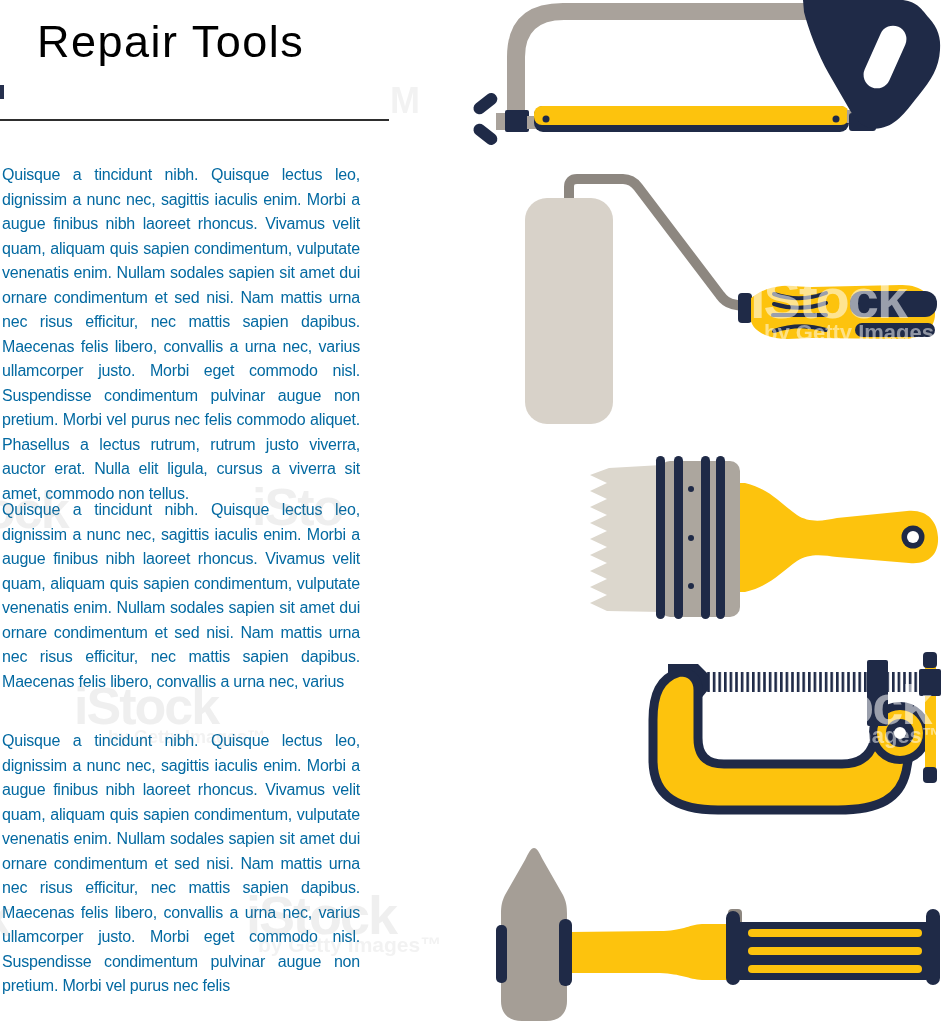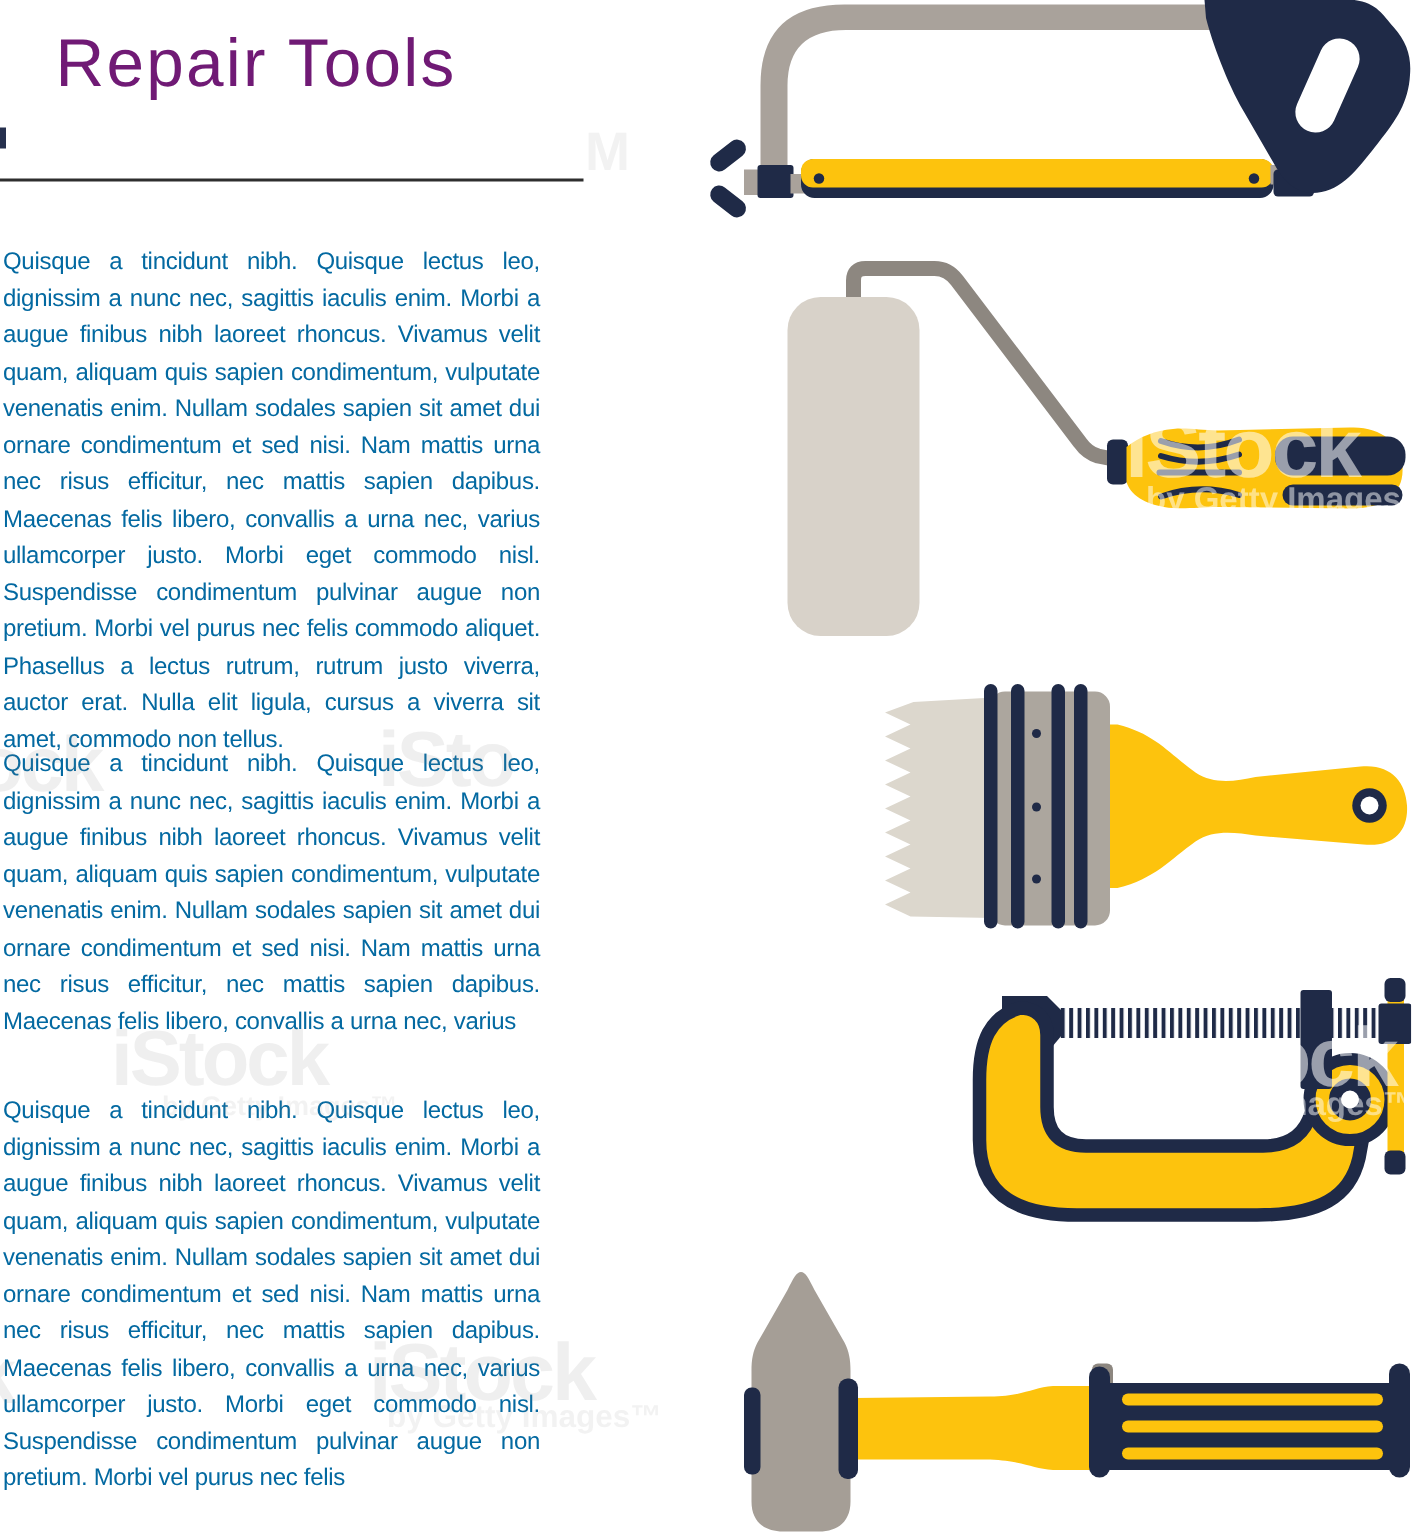--- a/index.html
+++ b/index.html
@@ -1,19 +1,19 @@
 <!DOCTYPE html>
 <html><head>
 <meta charset="utf-8">
 <style>
   html,body{margin:0;padding:0;background:#fff;}
   .page{position:relative;width:941px;height:1024px;background:#ffffff;overflow:hidden;
         font-family:"Liberation Sans",sans-serif;}
   .title{position:absolute;left:37px;top:16px;font-size:45px;font-weight:300;
-         color:#701a75;letter-spacing:1.5px;white-space:nowrap;text-align:center;}
+         color:#000000;letter-spacing:1.5px;white-space:nowrap;text-align:center;}
   .title-rule{position:absolute;left:0;top:119px;width:389px;height:2px;background:#2e2e2e;}
   .edge-tick{position:absolute;left:0;top:85px;width:4px;height:14px;background:#26304e;}
   .para{position:absolute;left:2px;width:358px;text-align:justify;font-size:16px;
         line-height:24.5px;color:#0369a1;letter-spacing:-0.2px;}
   .p1{top:163px;}
   .p2{top:498px;}
   .p3{top:729px;}
   .tool{position:absolute;}
   .t-hacksaw{left:470px;top:0;}
   .t-roller{left:470px;top:165px;}

